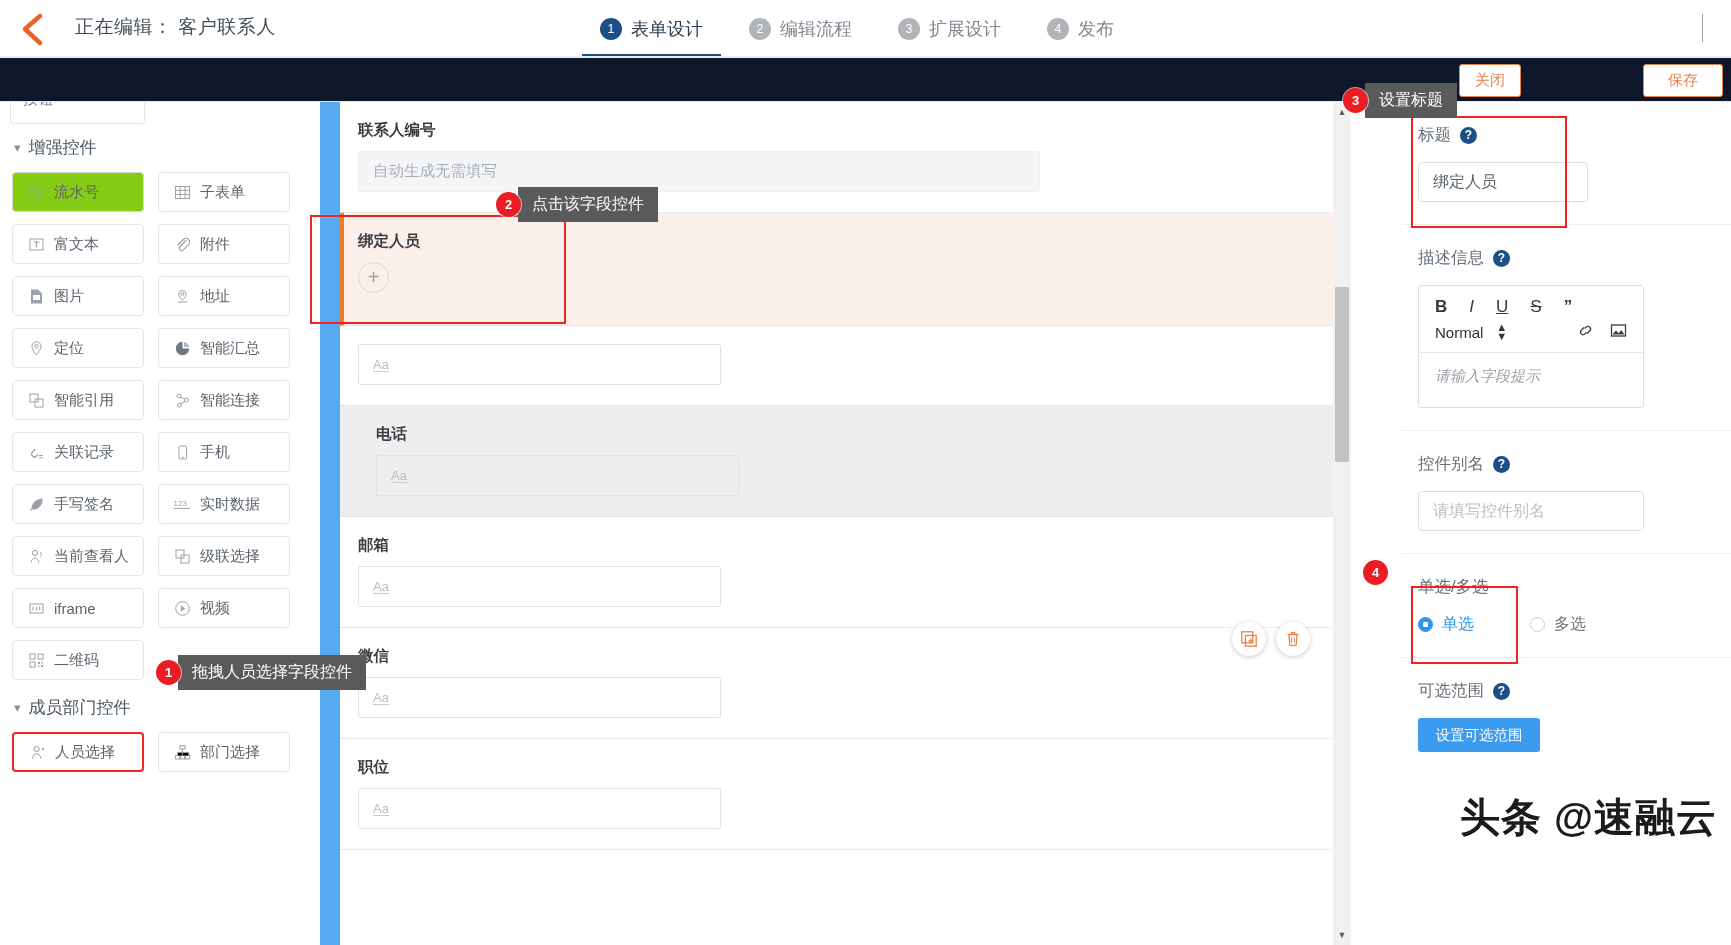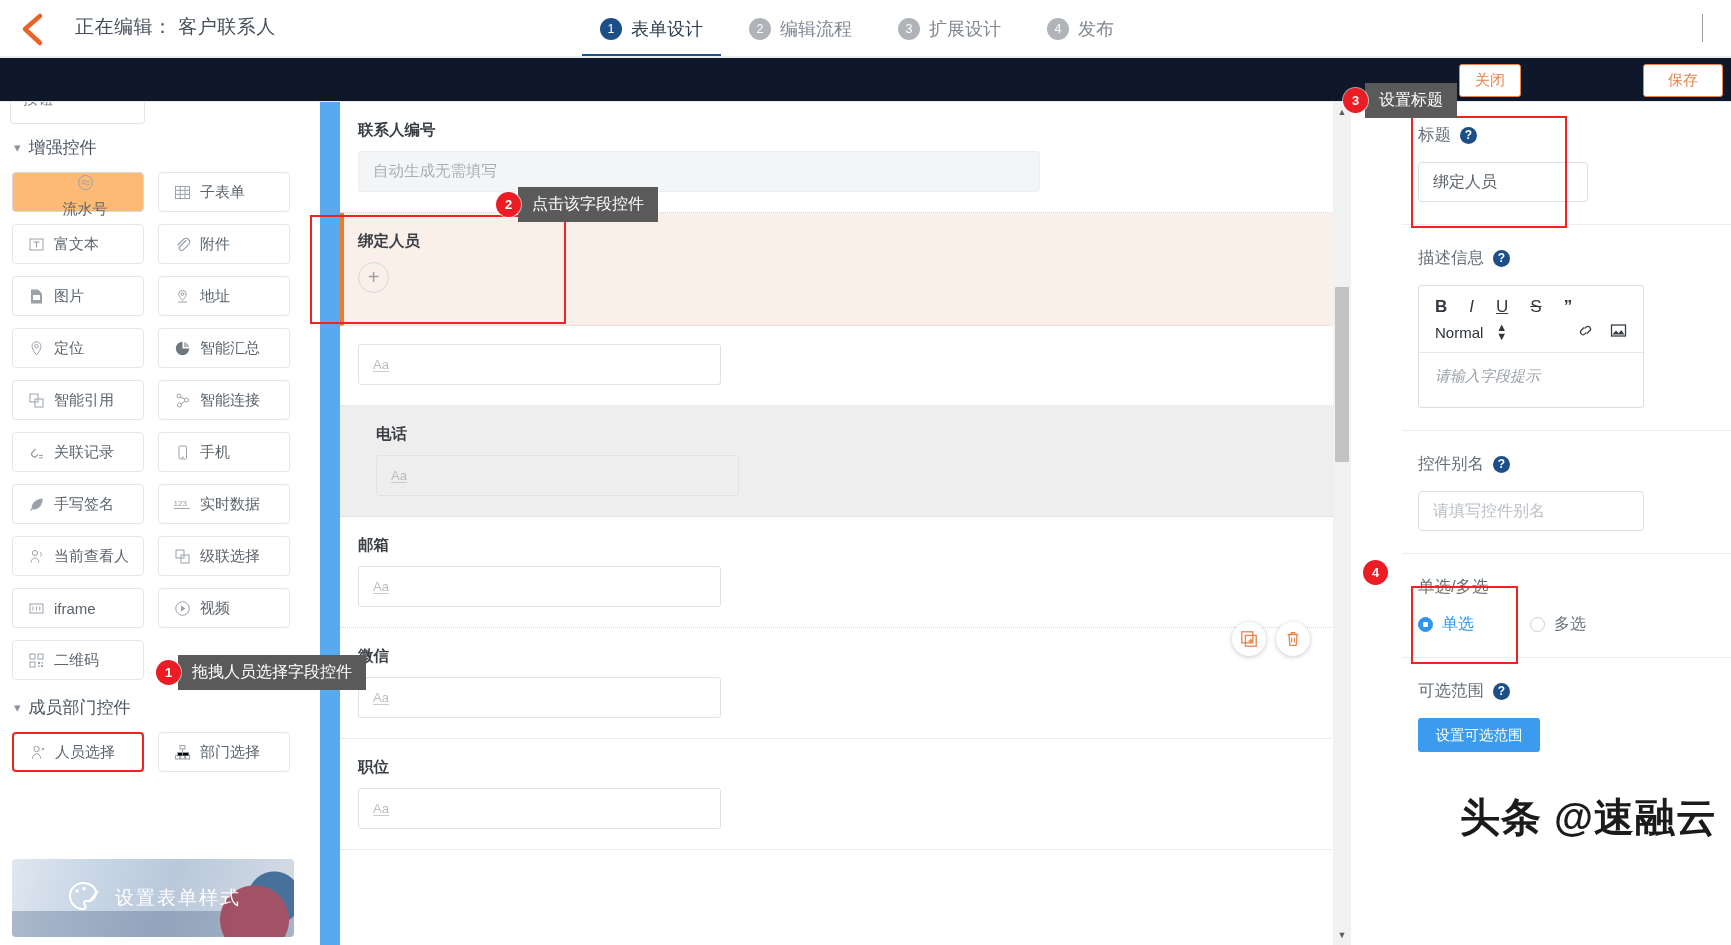--- a/index.html
+++ b/index.html
@@ -77,21 +77,21 @@
   .chev { font-size:13px; color:#8a929b; }
   .grid {
     display:grid; grid-template-columns: 132px 132px; gap:12px 14px;
     padding: 8px 0 0 12px;
   }
   .wbtn {
     height:40px; border:1px solid #e4e6e9; border-radius:4px; background:#fff;
     display:flex; align-items:center; gap:9px; padding-left:14px;
     font-size:15px; color:#5b646d; cursor:pointer;
   }
-  .wbtn.selected { background:#fdba74; border-color:#d6d8da;flex-direction:column; }
+  .wbtn.selected { background:#84cc16; border-color:#d6d8da; }
   .wbtn.outlined-red { border:2px solid #f02222; }
   .wicon { width:18px; height:18px; flex:none; display:flex; align-items:center; justify-content:center; color:#9aa1a9; }
   .wicon svg { display:block; }
   .style-card {
     position:absolute; left:12px; bottom:8px; width:282px; height:78px;
     border-radius:4px; overflow:hidden;
     background:linear-gradient(105deg,#dfe7f0 0%,#c9d6e6 28%,#b9c8da 55%,#d7dde6 100%);
     display:flex; align-items:center; justify-content:center; gap:12px; cursor:pointer;
   }
   .style-card::before {
@@ -516,33 +516,20 @@
                 <rect x="6.6" y="11.4" width="4" height="3.6" stroke="#9aa1a9" fill="none"></rect>
                 <rect x="11.6" y="11.4" width="4" height="3.6" stroke="#9aa1a9" fill="none"></rect>
                 <path d="M8.5 5v3.4M3.6 11.4V8.4h11.2v3M8.5 8.4v3" stroke="#9aa1a9"></path>
               </svg>
           </span>
           <span>部门选择</span>
         </div>
       </div>
     </div>
 
-    <div class="style-card">
-      <div class="sc-inner">
-        <span>
-          <svg width="36" height="36" viewBox="0 0 36 36">
-              <path d="M18 5a13 13 0 1 0 0 26c1.6 0 2.6-1.1 2.6-2.3 0-.7-.3-1.2-.8-1.7-.5-.6-.8-1.1-.8-1.8 0-1.3 1-2.3 2.3-2.3h2.8A8 8 0 0 0 31 14.8C31 9.4 25.3 5 18 5z" stroke="#fff" stroke-width="2" fill="none"></path>
-              <circle cx="12" cy="13" r="1.8" fill="#fff"></circle>
-              <circle cx="19" cy="10.6" r="1.8" fill="#fff"></circle>
-              <path d="M24 24 33 13" stroke="#fff" stroke-width="2.2"></path>
-            </svg>
-        </span>
-        <span class="sc-label">设置表单样式</span>
-      </div>
-    </div>
   </div>
 
   <div class="canvas-wrap">
     <div class="blue-rail"></div>
 
     <div class="form-area">
 
       <div class="field">
         <div class="field-label">联系人编号</div>
         <div class="field-input wide">

